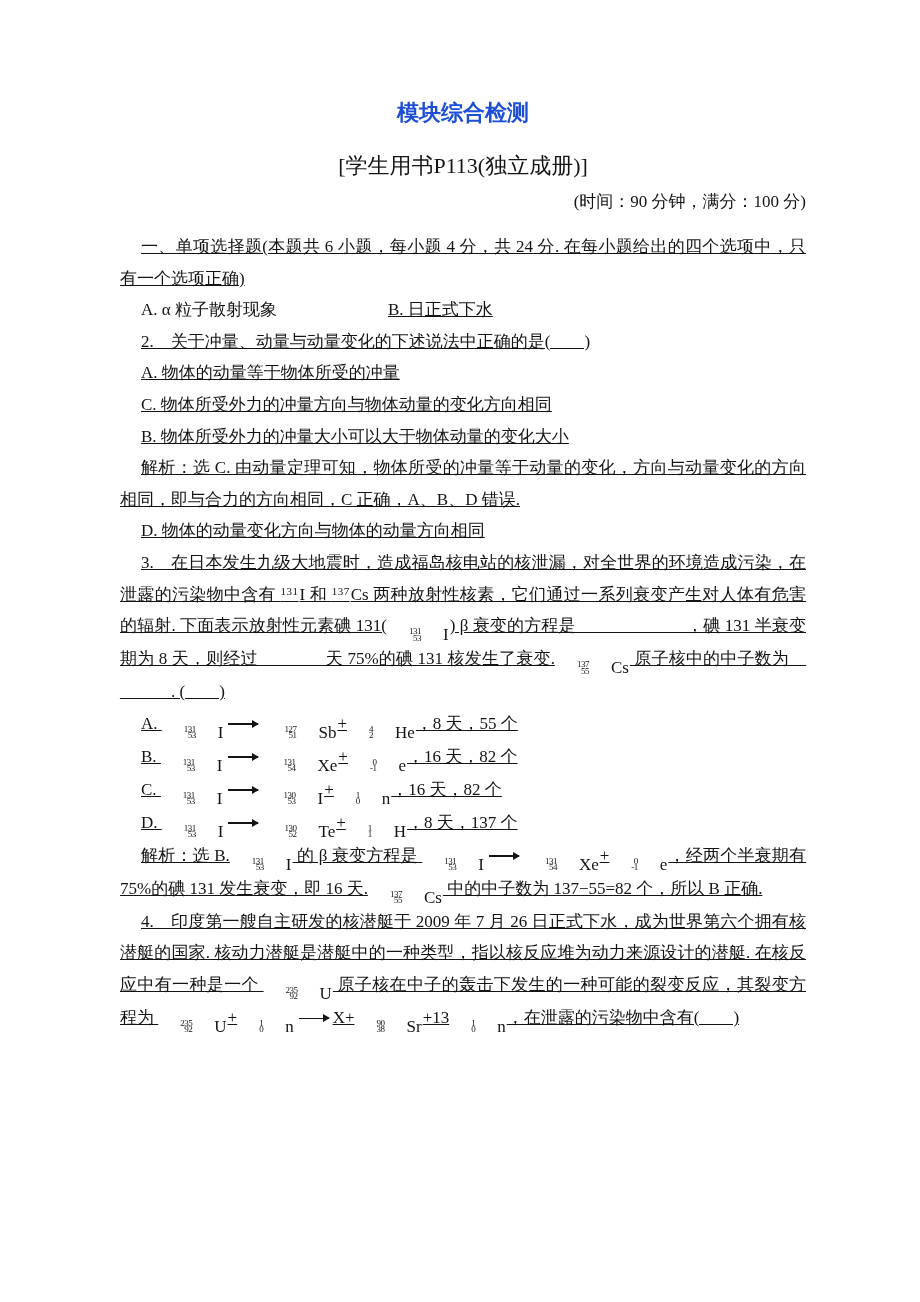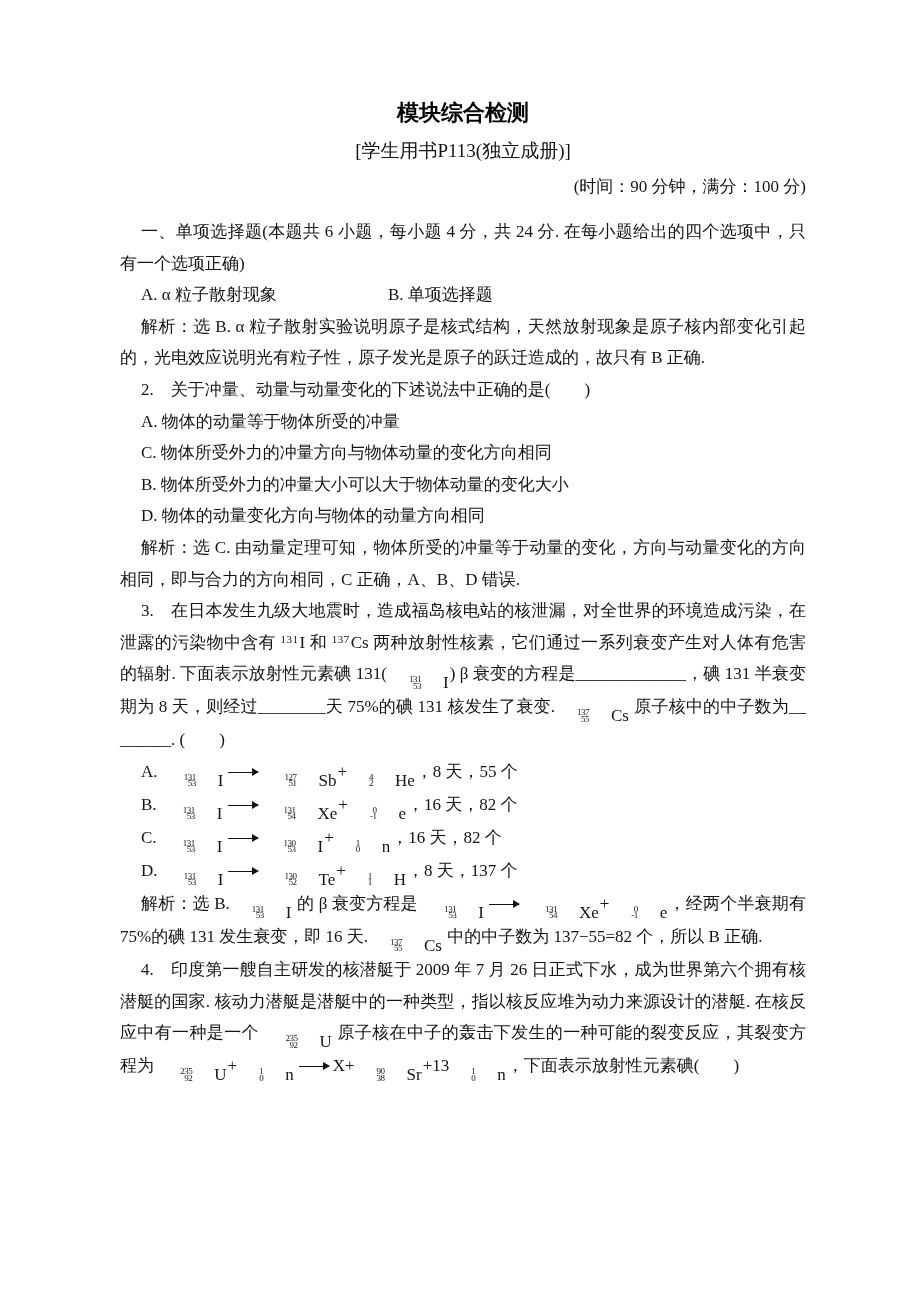--- a/index.html
+++ b/index.html
@@ -19,37 +19,38 @@
   .title{
     text-align:center;
     font-family:"Liberation Sans","DejaVu Sans",sans-serif;
     font-weight:bold;
     font-size:22px;
     line-height:30px;
     margin:0;
   }
   .subtitle{
     text-align:center;
-    font-size:19px;
+    font-size:22px;
     line-height:36px;
-    margin-top:5px;
+    margin-top:20px;
   }
   .meta{
     text-align:right;
     font-size:17px;
     line-height:36px;
   }
   .body{margin-top:11px;}
   .para{
     margin:0;
     font-size:17px;
     line-height:31.6px;
     text-align:justify;
     text-indent:21px;
     word-break:break-all;
+    text-decoration:underline;
   }
   .col{
     display:inline-block;
     width:247px;
     text-indent:0;
   }
   sup.s{
     font-size:11px;
     line-height:0;
     vertical-align:5px;
@@ -88,33 +89,32 @@
     border-left:7px solid #141414;
     border-top:4.2px solid transparent;
     border-bottom:4.2px solid transparent;
   }
 </style>
 </head>
 <body>
 
 <div class="page">
   <div class="doc">
-    <h1 class="title" style="color: #000000;">模块综合检测</h1>
+    <h1 class="title" style="color: #1d4ed8;">模块综合检测</h1>
     <div class="subtitle">[学生用书P113(独立成册)]</div>
     <div class="meta">(时间：90 分钟，满分：100 分)</div>
     <div class="body">
         <p class="para"><span>一、单项选择题(本题共 6 小题，每小题 4 分，共 24 分. 在每小题给出的四个选项中，只有一个选项正确)</span></p>
-        <p class="para"><span class="col">A. α 粒子散射现象</span><span>B. 单项选择题</span></p>
-        <p class="para"><span>解析：选 B. α 粒子散射实验说明原子是核式结构，天然放射现象是原子核内部变化引起的，光电效应说明光有粒子性，原子发光是原子的跃迁造成的，故只有 B 正确.</span></p>
+        <p class="para"><span class="col">A. α 粒子散射现象</span><span>B. 日正式下水</span></p>
         <p class="para"><span>2.　关于冲量、动量与动量变化的下述说法中正确的是(　　)</span></p>
         <p class="para"><span>A. 物体的动量等于物体所受的冲量</span></p>
         <p class="para"><span>C. 物体所受外力的冲量方向与物体动量的变化方向相同</span></p>
         <p class="para"><span>B. 物体所受外力的冲量大小可以大于物体动量的变化大小</span></p>
+        <p class="para"><span>解析：选 C. 由动量定理可知，物体所受的冲量等于动量的变化，方向与动量变化的方向相同，即与合力的方向相同，C 正确，A、B、D 错误.</span></p>
         <p class="para"><span>D. 物体的动量变化方向与物体的动量方向相同</span></p>
-        <p class="para"><span>解析：选 C. 由动量定理可知，物体所受的冲量等于动量的变化，方向与动量变化的方向相同，即与合力的方向相同，C 正确，A、B、D 错误.</span></p>
         <p class="para"><span>3.　在日本发生九级大地震时，造成福岛核电站的核泄漏，对全世界的环境造成污染，在泄露的污染物中含有 </span><sup class="s">131</sup><span>I 和 </span><sup class="s">137</sup><span>Cs 两种放射性核素，它们通过一系列衰变产生对人体有危害的辐射. 下面表示放射性元素碘 131(</span><span class="nuc">
             <span class="nst">
               <span>131</span>
               <span>53</span>
             </span>
             <span class="sym">I</span>
           </span><span>) β 衰变的方程是_____________，碘 131 半衰变期为 8 天，则经过________天 75%的碘 131 核发生了衰变.</span><span class="nuc">
             <span class="nst">
               <span>137</span>
               <span>55</span>
@@ -251,16 +251,16 @@
               <span>90</span>
               <span>38</span>
             </span>
             <span class="sym">Sr</span>
           </span><span>+13</span><span class="nuc">
             <span class="nst">
               <span>1</span>
               <span>0</span>
             </span>
             <span class="sym">n</span>
-          </span><span>，下面表示放射性元素碘(　　)</span></p>
+          </span><span>，在泄露的污染物中含有(　　)</span></p>
       </div>
   </div>
 </div>
 
 </body></html>

